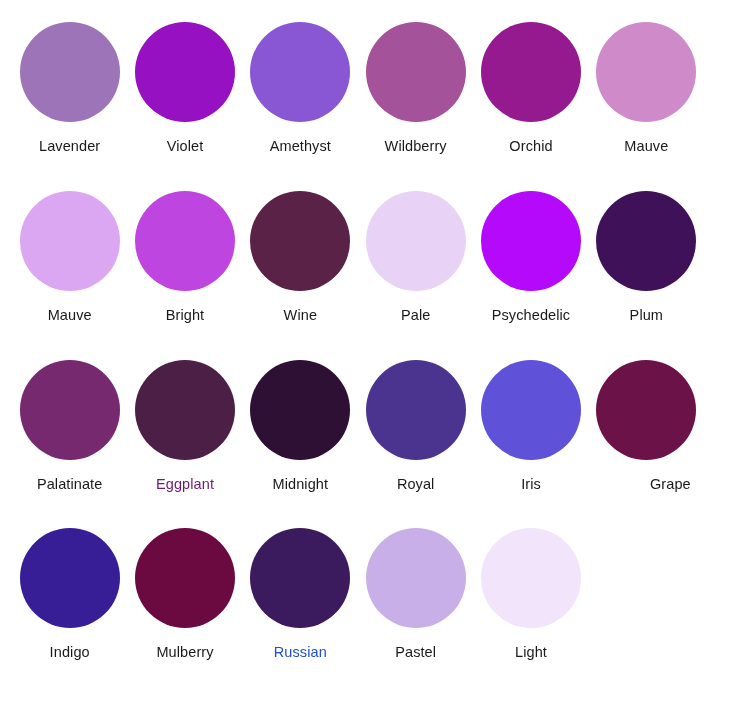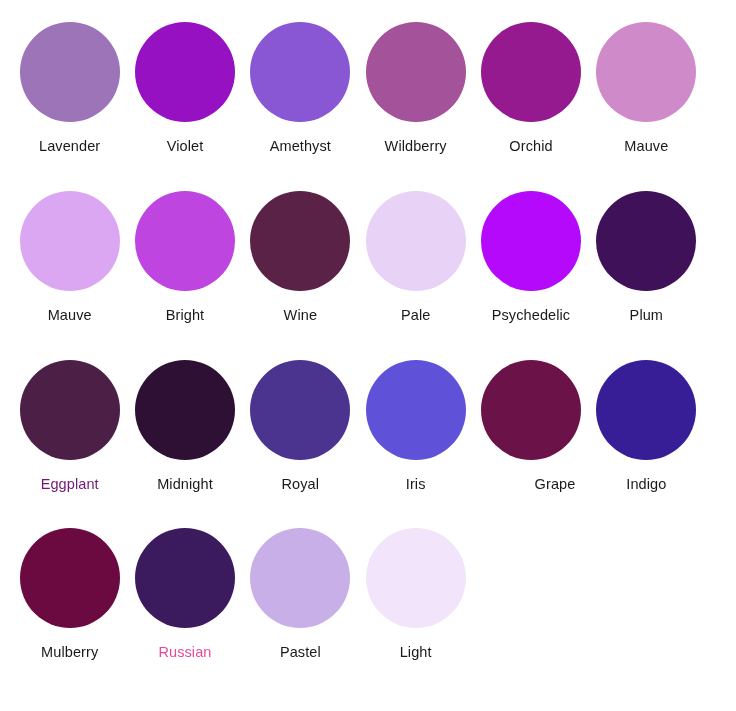--- a/index.html
+++ b/index.html
@@ -101,20 +101,24 @@
     </div>
     <div class="swatch-cell">
       <span class="swatch-circle" style="background-color: rgb(180, 9, 250);"></span>
       <span class="swatch-label" style="color: rgb(26, 26, 28);">Psychedelic</span>
     </div>
     <div class="swatch-cell">
       <span class="swatch-circle" style="background-color: rgb(62, 17, 89);"></span>
       <span class="swatch-label" style="color: rgb(26, 26, 28);">Plum</span>
     </div>
     <div class="swatch-cell">
+      <span class="swatch-circle" style="background-color: rgb(118, 41, 111);"></span>
+      <span class="swatch-label" style="color: rgb(26, 26, 28);">Palatinate</span>
+    </div>
+    <div class="swatch-cell">
       <span class="swatch-circle" style="background-color: rgb(75, 31, 70);"></span>
       <span class="swatch-label" style="color: #701a75;">Eggplant</span>
     </div>
     <div class="swatch-cell">
       <span class="swatch-circle" style="background-color: rgb(45, 16, 51);"></span>
       <span class="swatch-label" style="color: rgb(26, 26, 28);">Midnight</span>
     </div>
     <div class="swatch-cell">
       <span class="swatch-circle" style="background-color: rgb(75, 52, 144);"></span>
       <span class="swatch-label" style="color: rgb(26, 26, 28);">Royal</span>
@@ -130,21 +134,21 @@
     <div class="swatch-cell">
       <span class="swatch-circle" style="background-color: rgb(55, 30, 151);"></span>
       <span class="swatch-label" style="color: rgb(26, 26, 28);">Indigo</span>
     </div>
     <div class="swatch-cell">
       <span class="swatch-circle" style="background-color: rgb(107, 10, 65);"></span>
       <span class="swatch-label" style="color: rgb(26, 26, 28);">Mulberry</span>
     </div>
     <div class="swatch-cell">
       <span class="swatch-circle" style="background-color: rgb(59, 26, 94);"></span>
-      <span class="swatch-label" style="color: #ec4899;">Russian</span>
+      <span class="swatch-label" style="color: #1d4ed8;">Russian</span>
     </div>
     <div class="swatch-cell">
       <span class="swatch-circle" style="background-color: rgb(201, 175, 232);"></span>
       <span class="swatch-label" style="color: rgb(26, 26, 28);">Pastel</span>
     </div>
     <div class="swatch-cell">
       <span class="swatch-circle" style="background-color: rgb(242, 228, 250);"></span>
       <span class="swatch-label" style="color: rgb(26, 26, 28);">Light</span>
     </div>
   </div>

